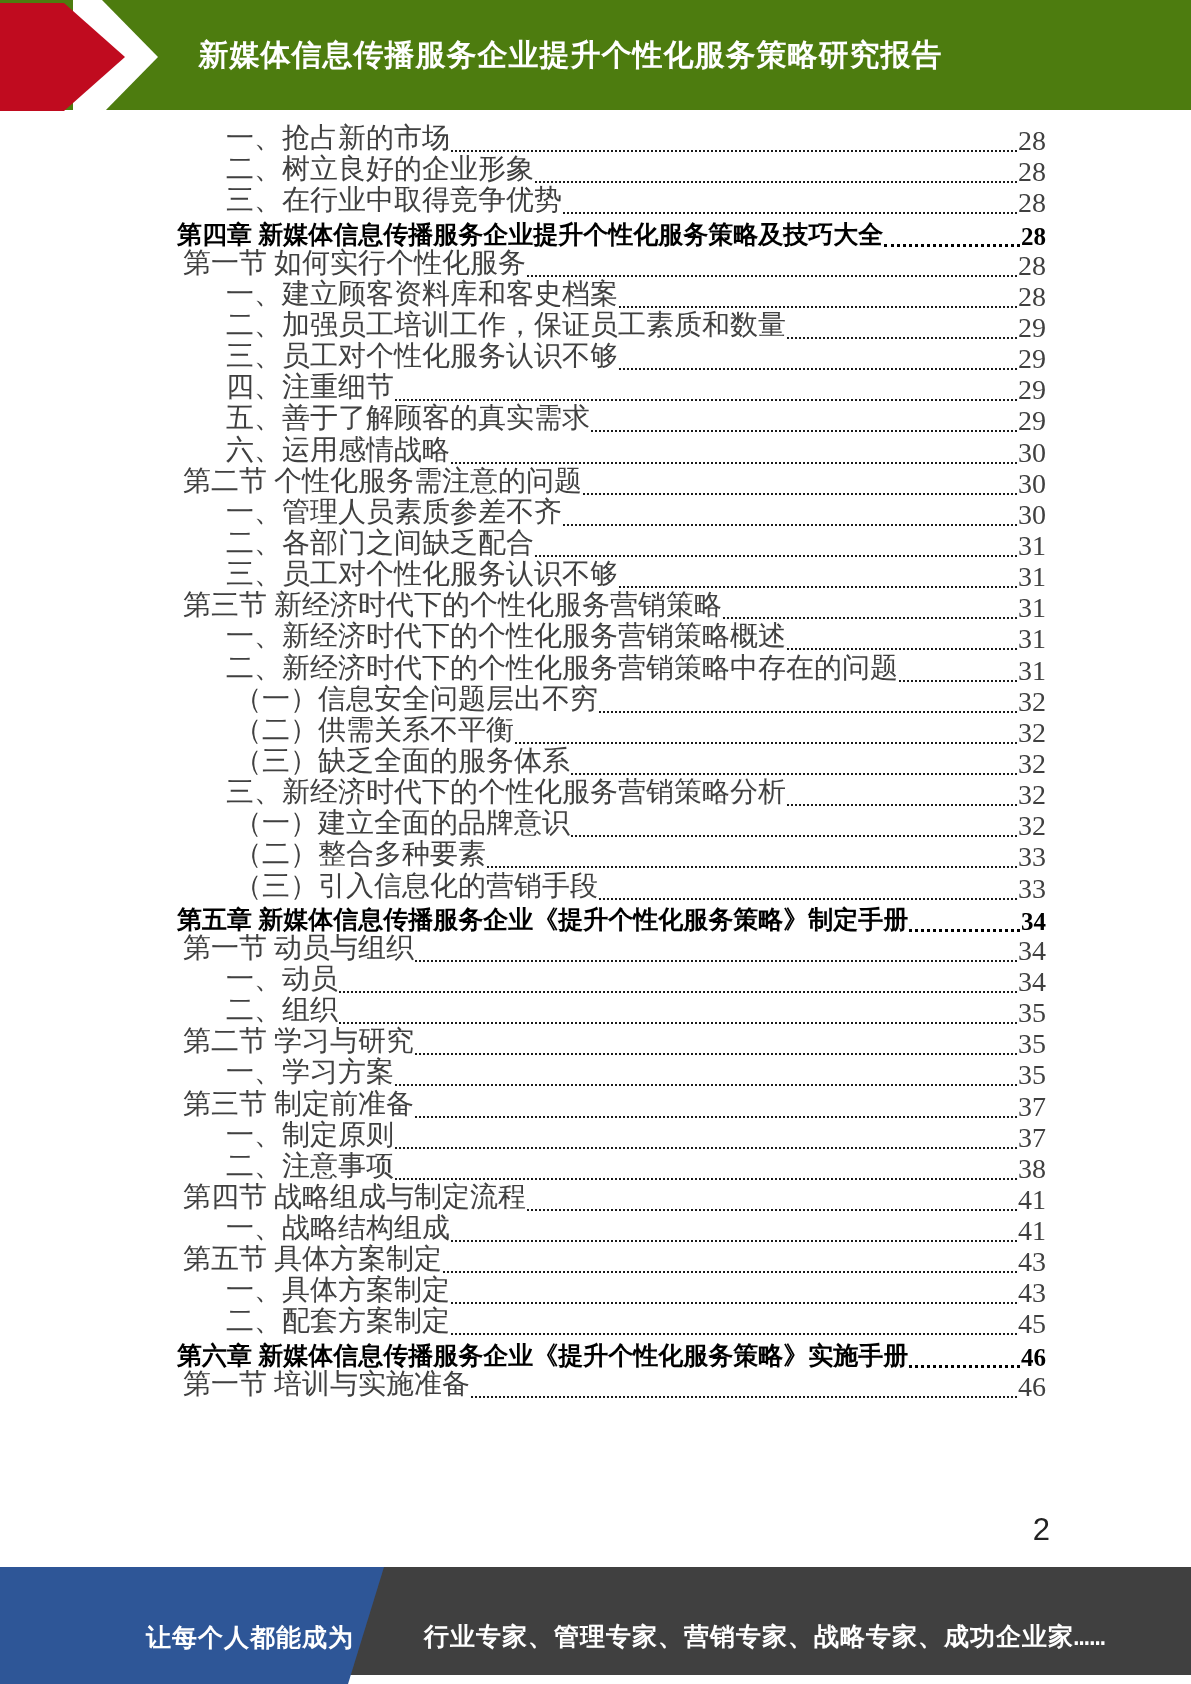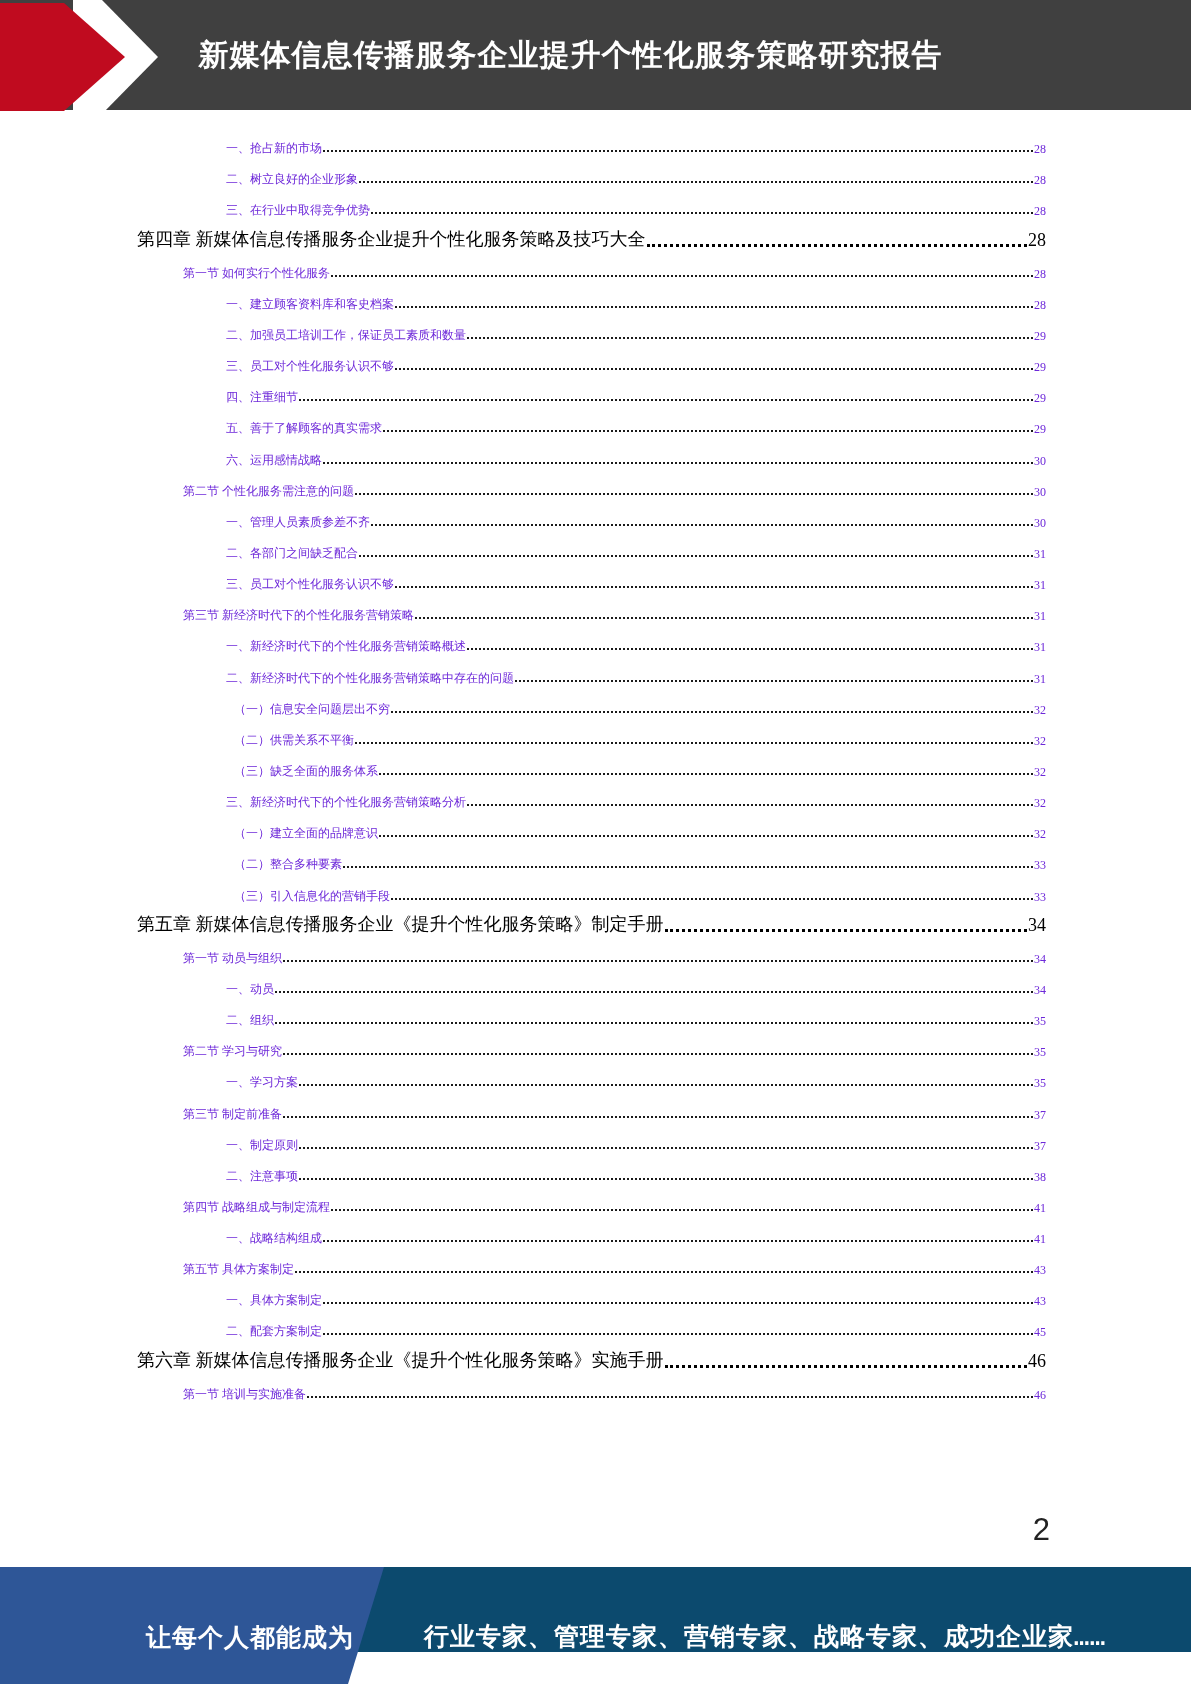--- a/index.html
+++ b/index.html
@@ -1,47 +1,47 @@
 <!DOCTYPE html>
 <html><head>
 <meta charset="utf-8">
 <style>
   html,body{margin:0;padding:0;}
   body{
     width:1191px;height:1684px;position:relative;background:#ffffff;
     font-family:"Liberation Serif","DejaVu Serif",serif;overflow:hidden;
   }
   
-  .header{position:absolute;top:0;left:0;width:1191px;height:110px;background:#404040;}
+  .header{position:absolute;top:0;left:0;width:1191px;height:110px;background:#4d7c0f;}
   .header-chevron{position:absolute;top:0;left:0;}
   .header-title{
     position:absolute;left:150px;right:200px;top:0;height:110px;
     display:flex;align-items:center;justify-content:center;
     font-family:"Liberation Sans","DejaVu Sans",sans-serif;
     font-weight:bold;font-size:30px;letter-spacing:1px;color:#ffffff;white-space:nowrap;
   }
   
   .toc{position:absolute;top:126px;left:137px;width:909px;}
-  .toc-row{display:flex;align-items:flex-end;height:31.15px;font-size:12px;color:#6d28d9;}
+  .toc-row{display:flex;align-items:flex-end;height:31.15px;font-size:28px;color:#404040;}
   .toc-text{white-space:nowrap;}
   .toc-dots{flex:1 1 auto;min-width:8px;border-bottom:2px dotted #1a1a1a;margin:0 1px 5px 1px;}
   .toc-page{white-space:nowrap;}
-  .lvl-chapter{font-weight:normal;font-size:18px;color:#000;}
+  .lvl-chapter{font-weight:bold;font-size:25px;color:#000;margin-left:40px;}
   .lvl-chapter .toc-dots{border-bottom:3px dotted #000;margin-bottom:4px;}
   .lvl-section{padding-left:46px;}
   .lvl-item{padding-left:89px;}
   .lvl-paren{padding-left:97px;}
   
   .page-num{
     position:absolute;top:1512px;right:141px;
     font-family:"Liberation Sans","DejaVu Sans",sans-serif;
     font-size:31px;color:#222;
   }
   
-  .footer{position:absolute;left:0;top:1567px;width:1191px;height:85px;background:#0c4a6e;}
+  .footer{position:absolute;left:0;top:1567px;width:1191px;height:108px;background:#404040;}
   .footer-blue-svg{position:absolute;left:0;top:0;}
   .footer-left-text{
     position:absolute;left:146px;top:54px;
     font-family:"Liberation Sans","DejaVu Sans",sans-serif;
     font-weight:bold;font-size:25px;color:#ffffff;white-space:nowrap;letter-spacing:1px;
   }
   .footer-right-text{
     position:absolute;left:424px;top:53px;
     font-family:Liberation Mono, monospace;
     font-weight:bold;font-size:25px;color:#ffffff;white-space:nowrap;letter-spacing:1px;

